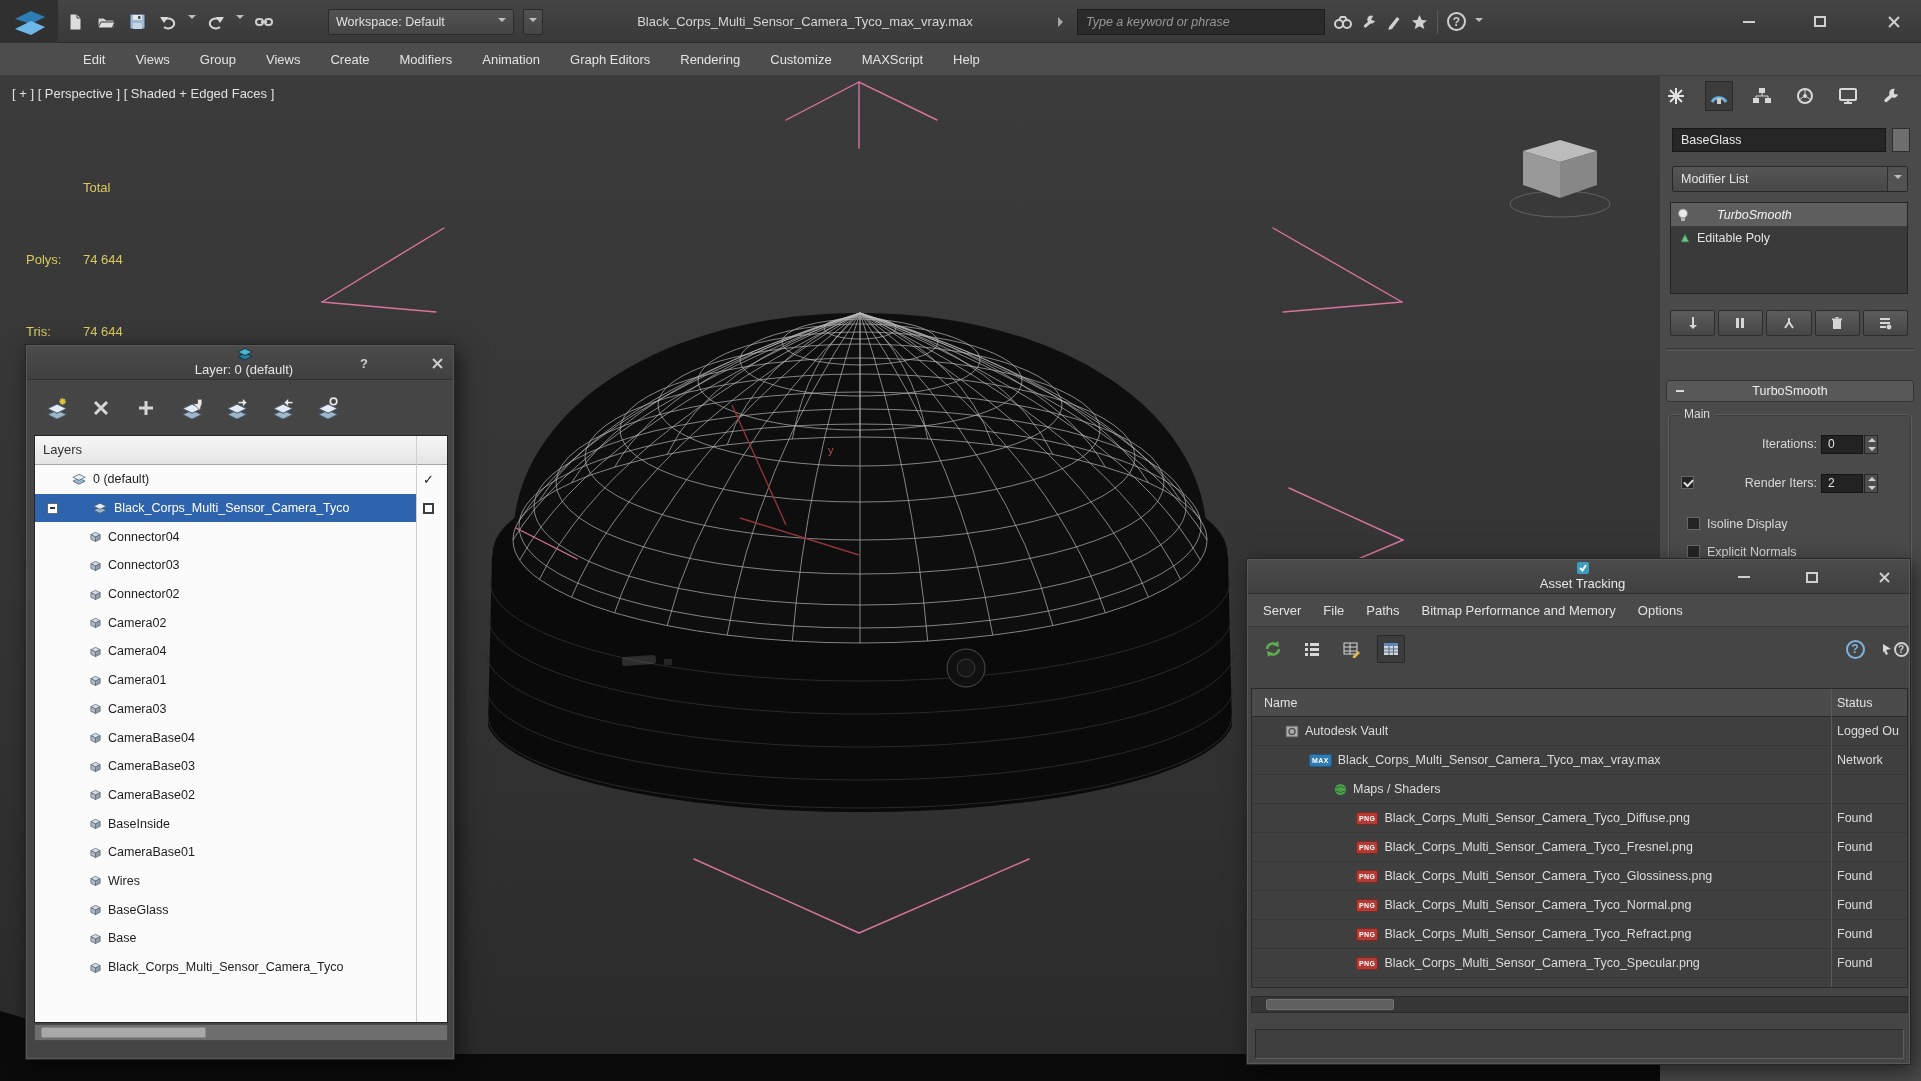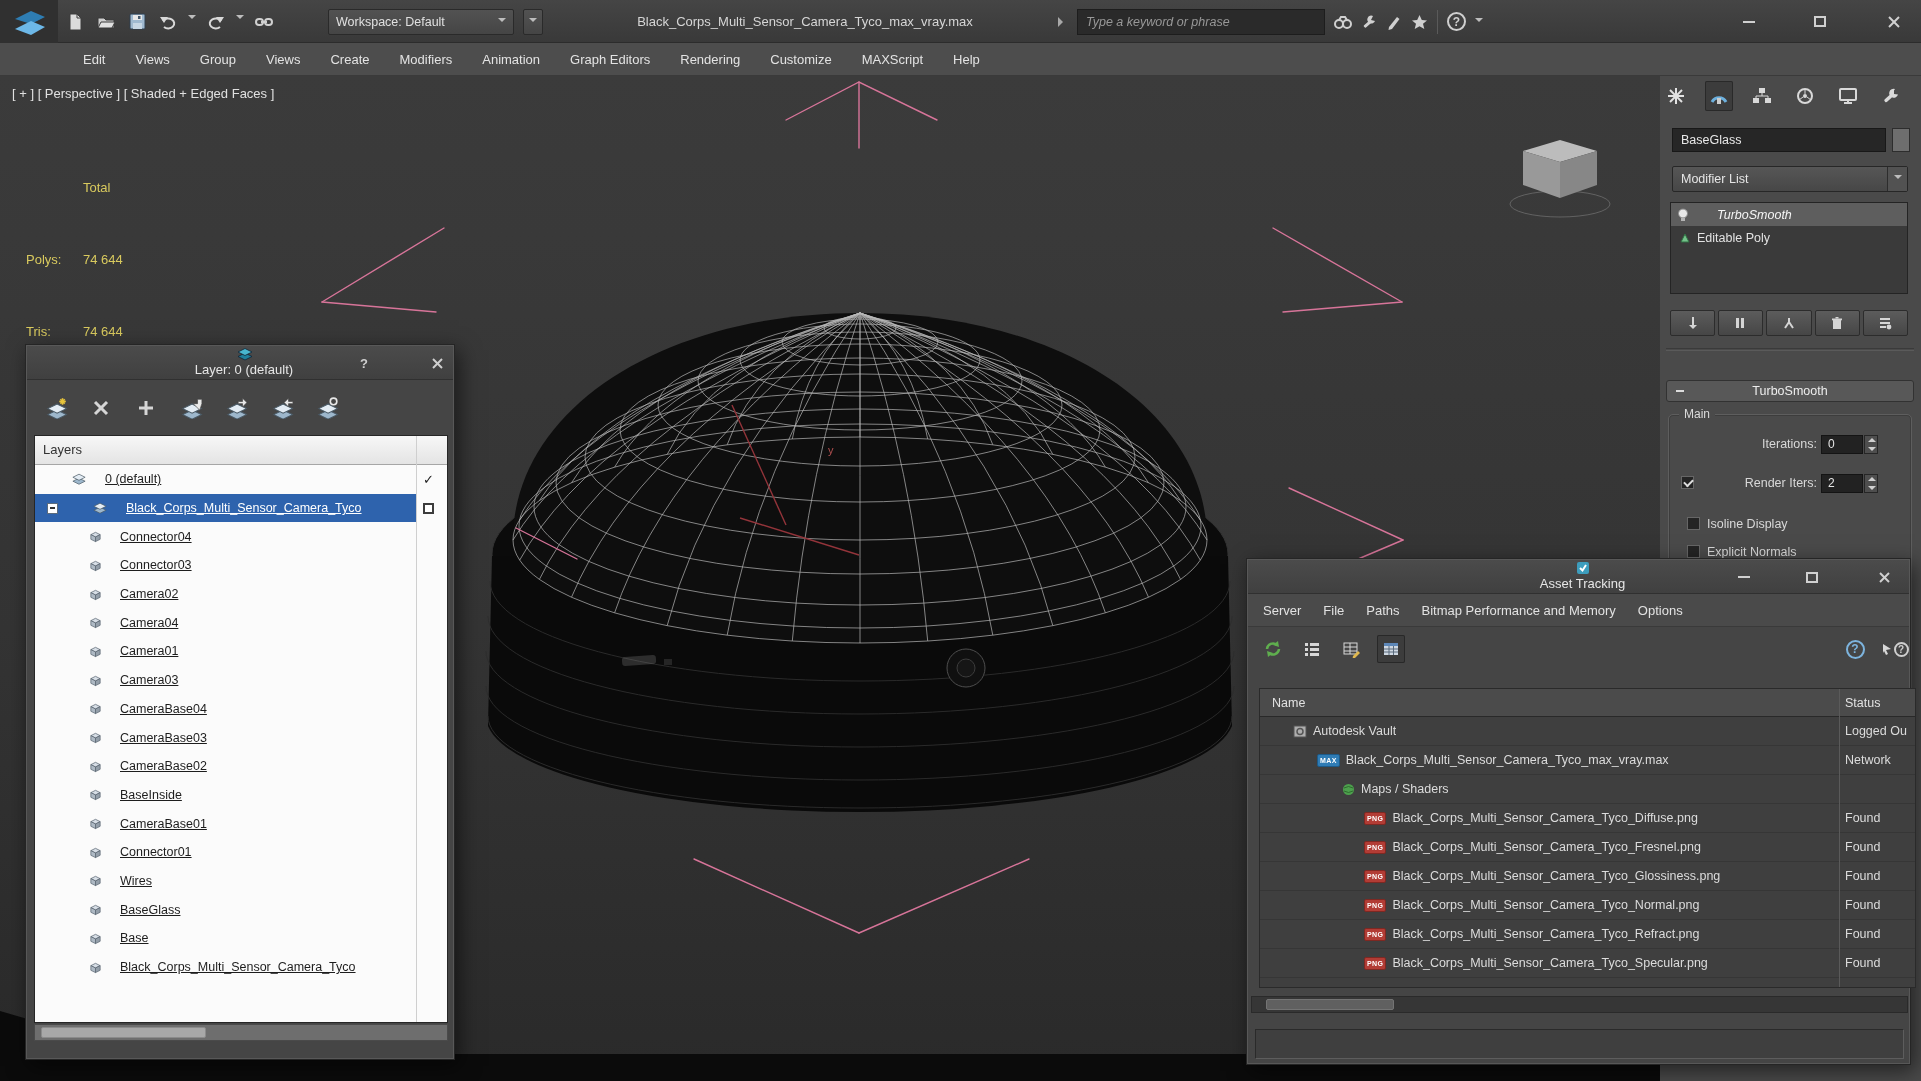--- a/index.html
+++ b/index.html
@@ -76,40 +76,40 @@
 .fw-btn{position:absolute;top:0;height:34px;width:36px;display:flex;align-items:center;justify-content:center;background:none;border:none;}
 
 
 .layerwin{left:25px;top:344px;width:430px;height:716px;z-index:20;}
 .lw-tools{position:absolute;left:0;top:40px;width:100%;height:46px;}
 .lw-tbtn{position:absolute;top:8px;width:32px;height:30px;display:flex;align-items:center;justify-content:center;background:none;border:none;}
 .lw-list{position:absolute;left:8px;top:90px;width:414px;height:588px;background:#fbfbfb;border:1px solid #262626;overflow:hidden;}
 .lw-hdr{height:29px;background:linear-gradient(#f7f7f7,#e4e4e4);border-bottom:1px solid #a6a6a6;line-height:28px;padding-left:8px;color:#333;font-size:13px;}
 .lw-coldiv{position:absolute;left:381px;top:0;bottom:0;width:1px;background:#cfcfcf;z-index:3;pointer-events:none;}
 .lrow{position:relative;height:28.7px;display:flex;align-items:center;color:#1d1d1d;font-size:12.5px;}
-.lrow .ltxt{margin-left:18px;position:relative;z-index:2;white-space:nowrap;text-decoration:underline;}
+.lrow .ltxt{margin-left:6px;position:relative;z-index:2;white-space:nowrap;}
 .lrow .lic{margin-left:36px;display:flex;position:relative;z-index:2;}
 .lrow.obj .lic{margin-left:54px;}
 .lrow.sel::before{content:"";position:absolute;left:0;top:0;bottom:0;width:381px;background:#2e63ad;}
 .lrow.sel{color:#fff;}
 .lrow.sel .lic{margin-left:34px;}
 .expander{position:relative;z-index:2;margin-left:12px;width:11px;height:11px;background:#fff;border:1px solid #5b6b7c;display:flex;align-items:center;justify-content:center;}
 .expander i{display:block;width:5px;height:2px;background:#333;}
 .lcheck{position:absolute;left:388px;color:#222;font-size:13px;z-index:2;}
 .lbox{position:absolute;left:388px;width:11px;height:11px;background:#fff;border:2px solid #3c3c3c;z-index:2;}
 .lw-hscroll{position:absolute;left:8px;top:679px;width:414px;height:17px;background:#6e6e6e;border:1px solid #4a4a4a;}
 .lw-thumb{position:absolute;left:6px;top:2px;width:165px;height:11px;background:#a8a8a8;border:1px solid #8b8b8b;border-radius:2px;}
 
 
 .assetwin{left:1246px;top:558px;width:665px;height:507px;z-index:30;}
 .aw-menu{position:absolute;left:1px;top:35px;right:1px;height:33px;background:#4a4a4a;display:flex;align-items:center;padding-left:4px;border-bottom:1px solid #3a3a3a;}
 .aw-menu span{padding:0 11px;line-height:33px;font-size:13px;color:#e2e2e2;}
 .aw-tbtn{position:absolute;top:76px;width:28px;height:28px;display:flex;align-items:center;justify-content:center;background:none;border:none;border-radius:2px;}
 .aw-tbtn.active{background:#3c3c3c;box-shadow:inset 0 0 0 1px #282828;}
-.aw-table{position:absolute;left:12px;top:129px;width:657px;height:300px;background:#3f3f3f;border:1px solid #2a2a2a;}
+.aw-table{position:absolute;left:4px;top:129px;width:657px;height:300px;background:#3f3f3f;border:1px solid #2a2a2a;}
 .aw-thead{position:relative;height:28px;background:#4b4b4b;border-bottom:1px solid #292929;font-size:12.5px;color:#e2e2e2;}
 .aw-thead .cn{padding-left:12px;line-height:28px;}
 .aw-coldiv{position:absolute;left:579px;top:0;bottom:0;width:1px;background:#5a5a5a;z-index:2;pointer-events:none;}
 .astatus{position:absolute;left:585px;top:0;line-height:28px;width:62px;overflow:hidden;white-space:nowrap;}
 .arow{position:relative;height:29px;border-bottom:1px solid #363636;display:flex;align-items:center;font-size:12.5px;color:#dcdcdc;}
 .arow .an{padding-left:var(--pl);display:flex;align-items:center;white-space:nowrap;overflow:hidden;max-width:575px;}
 .arow .astatus{line-height:29px;}
 .badge{display:inline-block;height:13px;line-height:12px;padding:0 2px;border-radius:2px;font-size:7px;font-weight:bold;color:#fff;margin-right:6px;letter-spacing:.4px;flex:none;}
 .png-badge{background:#b23c35;border:1px solid #7e2822;}
 .max-badge{background:#2f7cb5;border:1px solid #1d5a88;}
@@ -624,20 +624,28 @@
             </svg>
           </span>
           <span class="ltxt">Connector03</span>
         </div>
       <div class="lrow obj">
           <span class="lic">
             <svg width="13" height="13">
               <use href="#sym-cube"></use>
             </svg>
           </span>
+          <span class="ltxt">Connector02</span>
+        </div>
+      <div class="lrow obj">
+          <span class="lic">
+            <svg width="13" height="13">
+              <use href="#sym-cube"></use>
+            </svg>
+          </span>
           <span class="ltxt">Camera02</span>
         </div>
       <div class="lrow obj">
           <span class="lic">
             <svg width="13" height="13">
               <use href="#sym-cube"></use>
             </svg>
           </span>
           <span class="ltxt">Camera04</span>
         </div>
@@ -689,28 +697,20 @@
           </span>
           <span class="ltxt">BaseInside</span>
         </div>
       <div class="lrow obj">
           <span class="lic">
             <svg width="13" height="13">
               <use href="#sym-cube"></use>
             </svg>
           </span>
           <span class="ltxt">CameraBase01</span>
-        </div>
-      <div class="lrow obj">
-          <span class="lic">
-            <svg width="13" height="13">
-              <use href="#sym-cube"></use>
-            </svg>
-          </span>
-          <span class="ltxt">Connector01</span>
         </div>
       <div class="lrow obj">
           <span class="lic">
             <svg width="13" height="13">
               <use href="#sym-cube"></use>
             </svg>
           </span>
           <span class="ltxt">Wires</span>
         </div>
       <div class="lrow obj">

